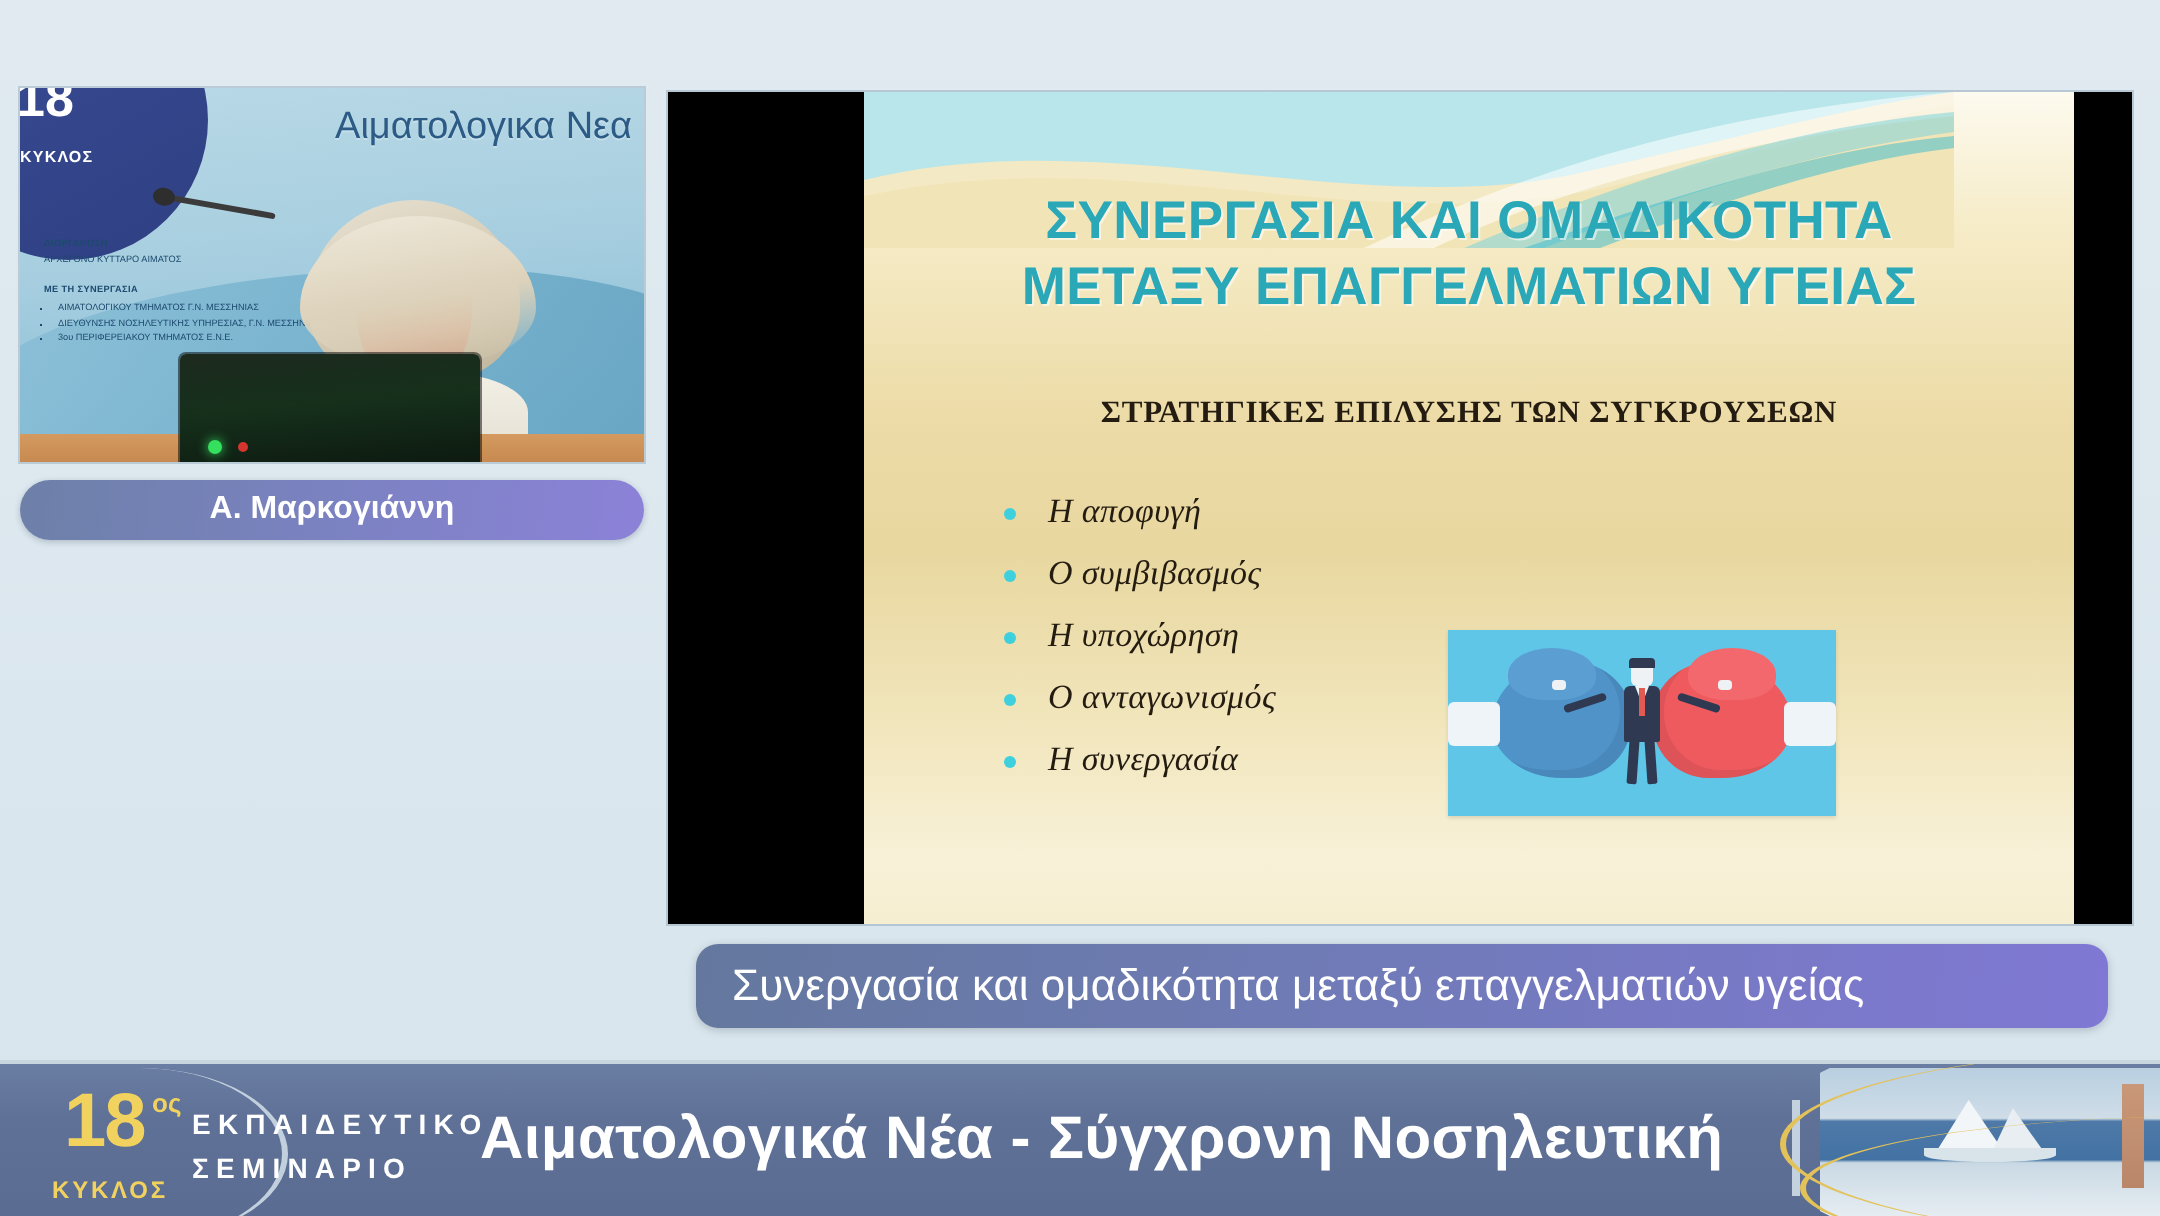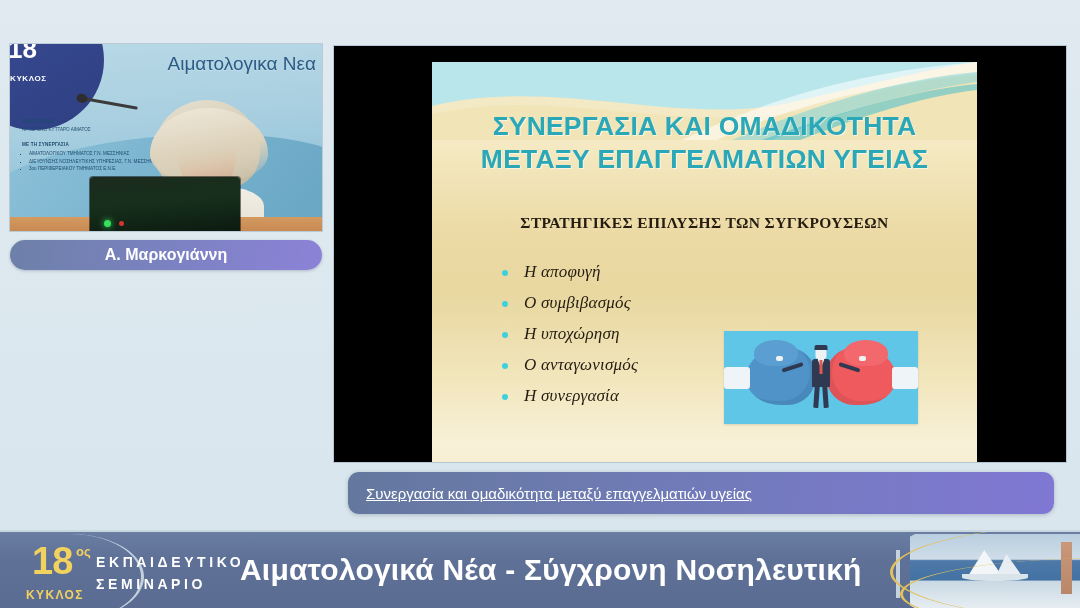--- a/index.html
+++ b/index.html
@@ -148,22 +148,22 @@
 
   
   .stage {
     position:absolute; left:334px; top:46px;
     width: 732px; height: 416px;
     background:#000;
     box-shadow: 0 0 0 1px rgba(150,170,190,.55);
     overflow:hidden;
   }
   .slide {
-    position:absolute; left:98px; top:16px;
-    width: 545px; height: 416px;
+    position:absolute; left:98px; top:0;
+    width: 605px; height: 416px;
     overflow:hidden;
     background: linear-gradient(180deg,
       #fdfaef 0%,
       #f6ecc8 16%,
       #ecdba6 40%,
       #e8d79f 55%,
       #f2e7bf 78%,
       #f8f1d8 92%,
       #f6eed0 100%);
   }
@@ -293,23 +293,22 @@
   .ref-legs:after{ right:1px; transform: rotate(-4deg); }
 
   
   .caption {
     position:absolute; left:348px; top:472px;
     width: 706px; height: 42px;
     border-radius: 11px;
     background: linear-gradient(98deg,#64789e 0%, #6f7bb5 42%, #8078d4 100%);
     display:flex; align-items:center;
     padding-left: 18px;
-    color:#fff; font-size:15px; font-weight:500;
+    color:#fff; font-size:22px; font-weight:500;
     box-shadow: 0 1px 4px rgba(40,50,80,.25);
-    text-decoration: underline;
   }
 
   
   .banner {
     position:absolute; left:0; bottom:0;
     width:1080px; height:78px;
     background: linear-gradient(180deg,#6a7da3 0%, #5f7196 35%, #5a6c91 100%);
     border-top: 2px solid #c8d6e0;
     overflow:hidden;
   }

